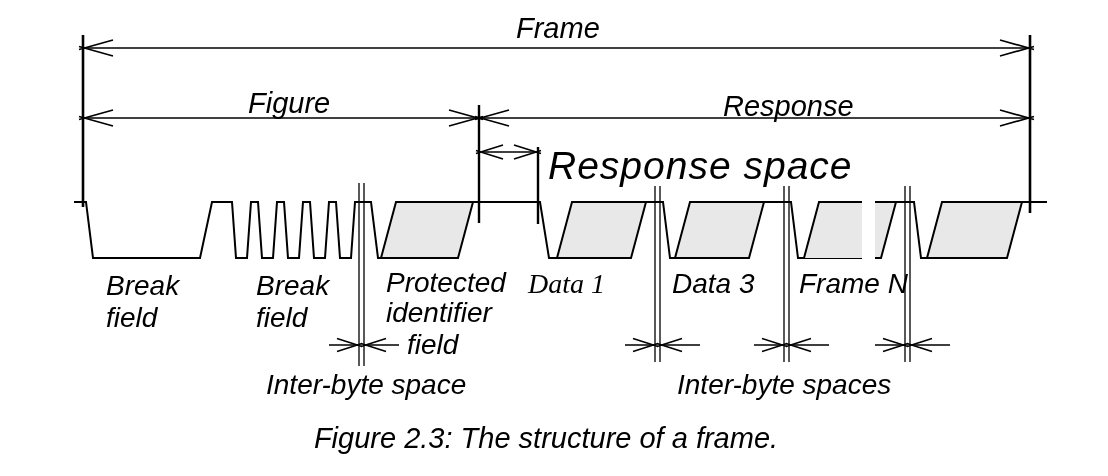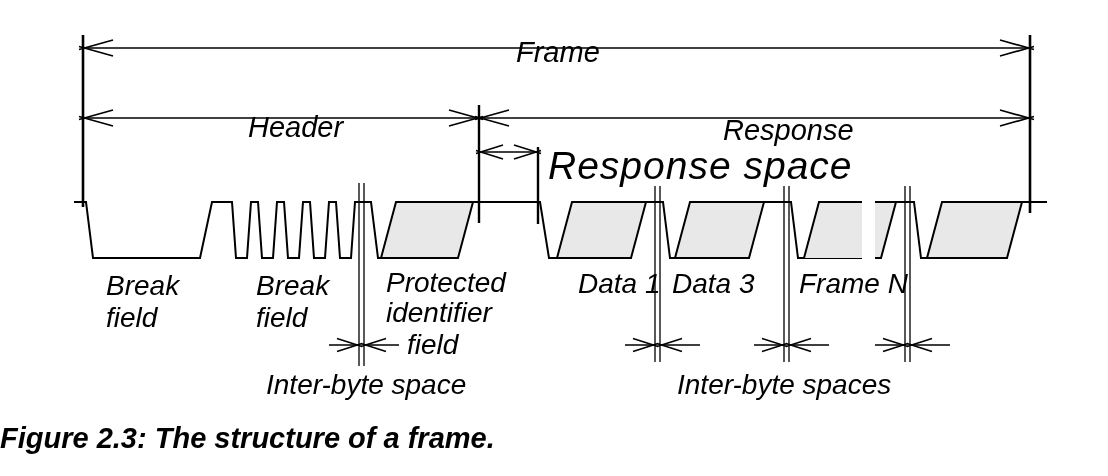--- a/index.html
+++ b/index.html
@@ -11,25 +11,25 @@
     font-family:"Liberation Sans", sans-serif;
   }
   #artwork{position:absolute;left:0;top:0;}
   .label{
     position:absolute;
     font-style:italic;
     color:#000000;
     white-space:nowrap;
     font-family:"Liberation Sans", sans-serif;
   }
-  .dim{font-size:29px;margin-top:24px;}
+  .dim{font-size:29px;}
   .fld{font-size:28px;line-height:32px;}
   .rsp{font-size:39px;letter-spacing:1px;}
   .cap{font-size:29px;}
-  .center{font-weight:bold;}
+  .center{text-align:center;}
 </style>
 </head>
 <body>
 
 <div id="stage">
 
   <svg id="artwork" width="1108" height="476" viewBox="0 0 1108 476" fill="none" stroke="#000000" stroke-linecap="butt" stroke-linejoin="miter">
 
     <g stroke-width="2.6">
       <path d="M83,35 V207"></path>
@@ -118,37 +118,37 @@
       </g>
       <g>
         <path d="M875,345 H905 M910,345 H950"></path>
         <path d="M883,338.5 L908,346.5 M883,351.5 L908,343.5"></path>
         <path d="M932,338.5 L907,346.5 M932,351.5 L907,343.5"></path>
       </g>
     </g>
   </svg>
 
   <div class="label dim" style="left:516px;top:12px;">Frame</div>
-  <div class="label dim" style="left:248px;top:87px;">Header</div>
+  <div class="label dim" style="left:248px;top:87px;">Figure</div>
   <div class="label dim" style="left:723px;top:90px;">Response</div>
   <div class="label rsp" style="left:548px;top:144px;">Response space</div>
 
   <div class="label fld" style="left:106px;top:270px;">
     <div>Break</div>
     <div>field</div>
   </div>
   <div class="label fld" style="left:256px;top:270px;">
     <div>Break</div>
     <div>field</div>
   </div>
   <div class="label fld" style="left:386px;top:267px;">Protected</div>
   <div class="label fld" style="left:386px;top:297px;">identifier</div>
   <div class="label fld" style="left:407px;top:329px;">field</div>
 
-  <div class="label fld" style="left:578px;top:268px;">Data 1</div>
+  <div class="label fld" style="left:528px;top:268px;font-family:Liberation Serif, serif;">Data 1</div>
   <div class="label fld" style="left:672px;top:268px;">Data 3</div>
   <div class="label fld" style="left:799px;top:268px;">Frame N</div>
 
   <div class="label fld" style="left:266px;top:369px;">Inter-byte space</div>
   <div class="label fld" style="left:677px;top:369px;">Inter-byte spaces</div>
 
   <div class="label cap center" style="left:0px;top:422px;width:1092px;">Figure 2.3: The structure of a frame.</div>
 
 </div>
 

